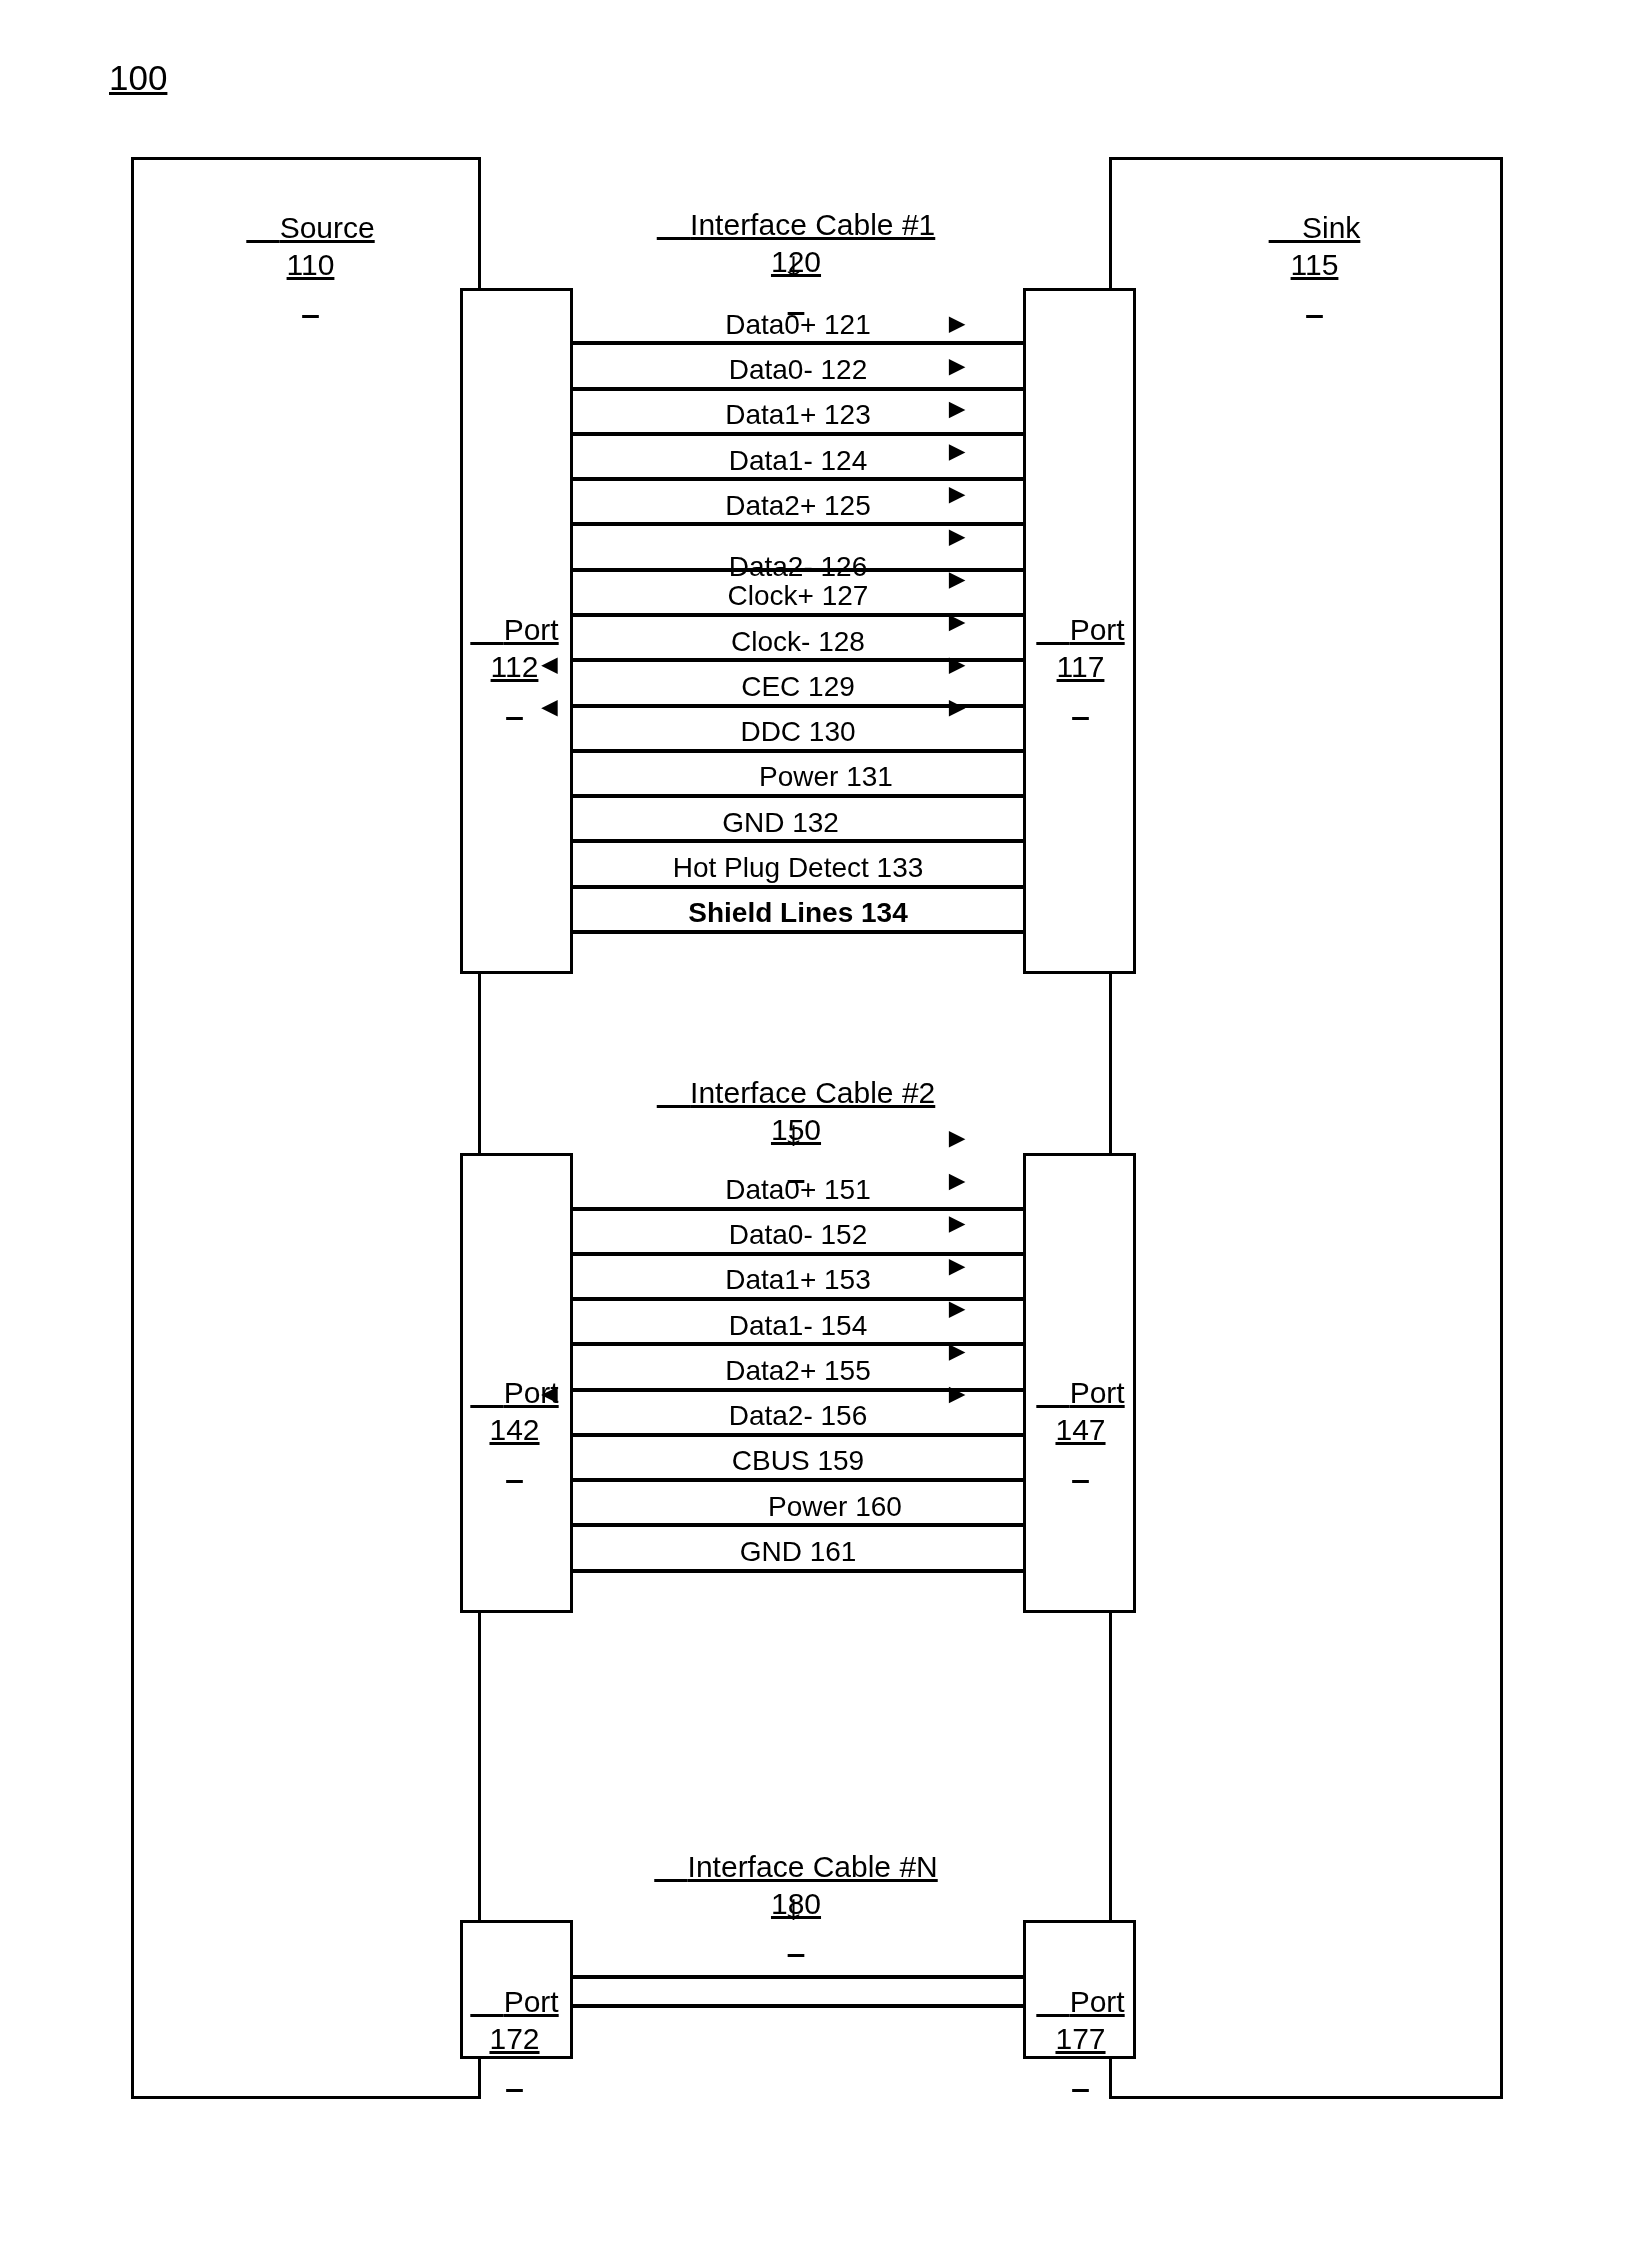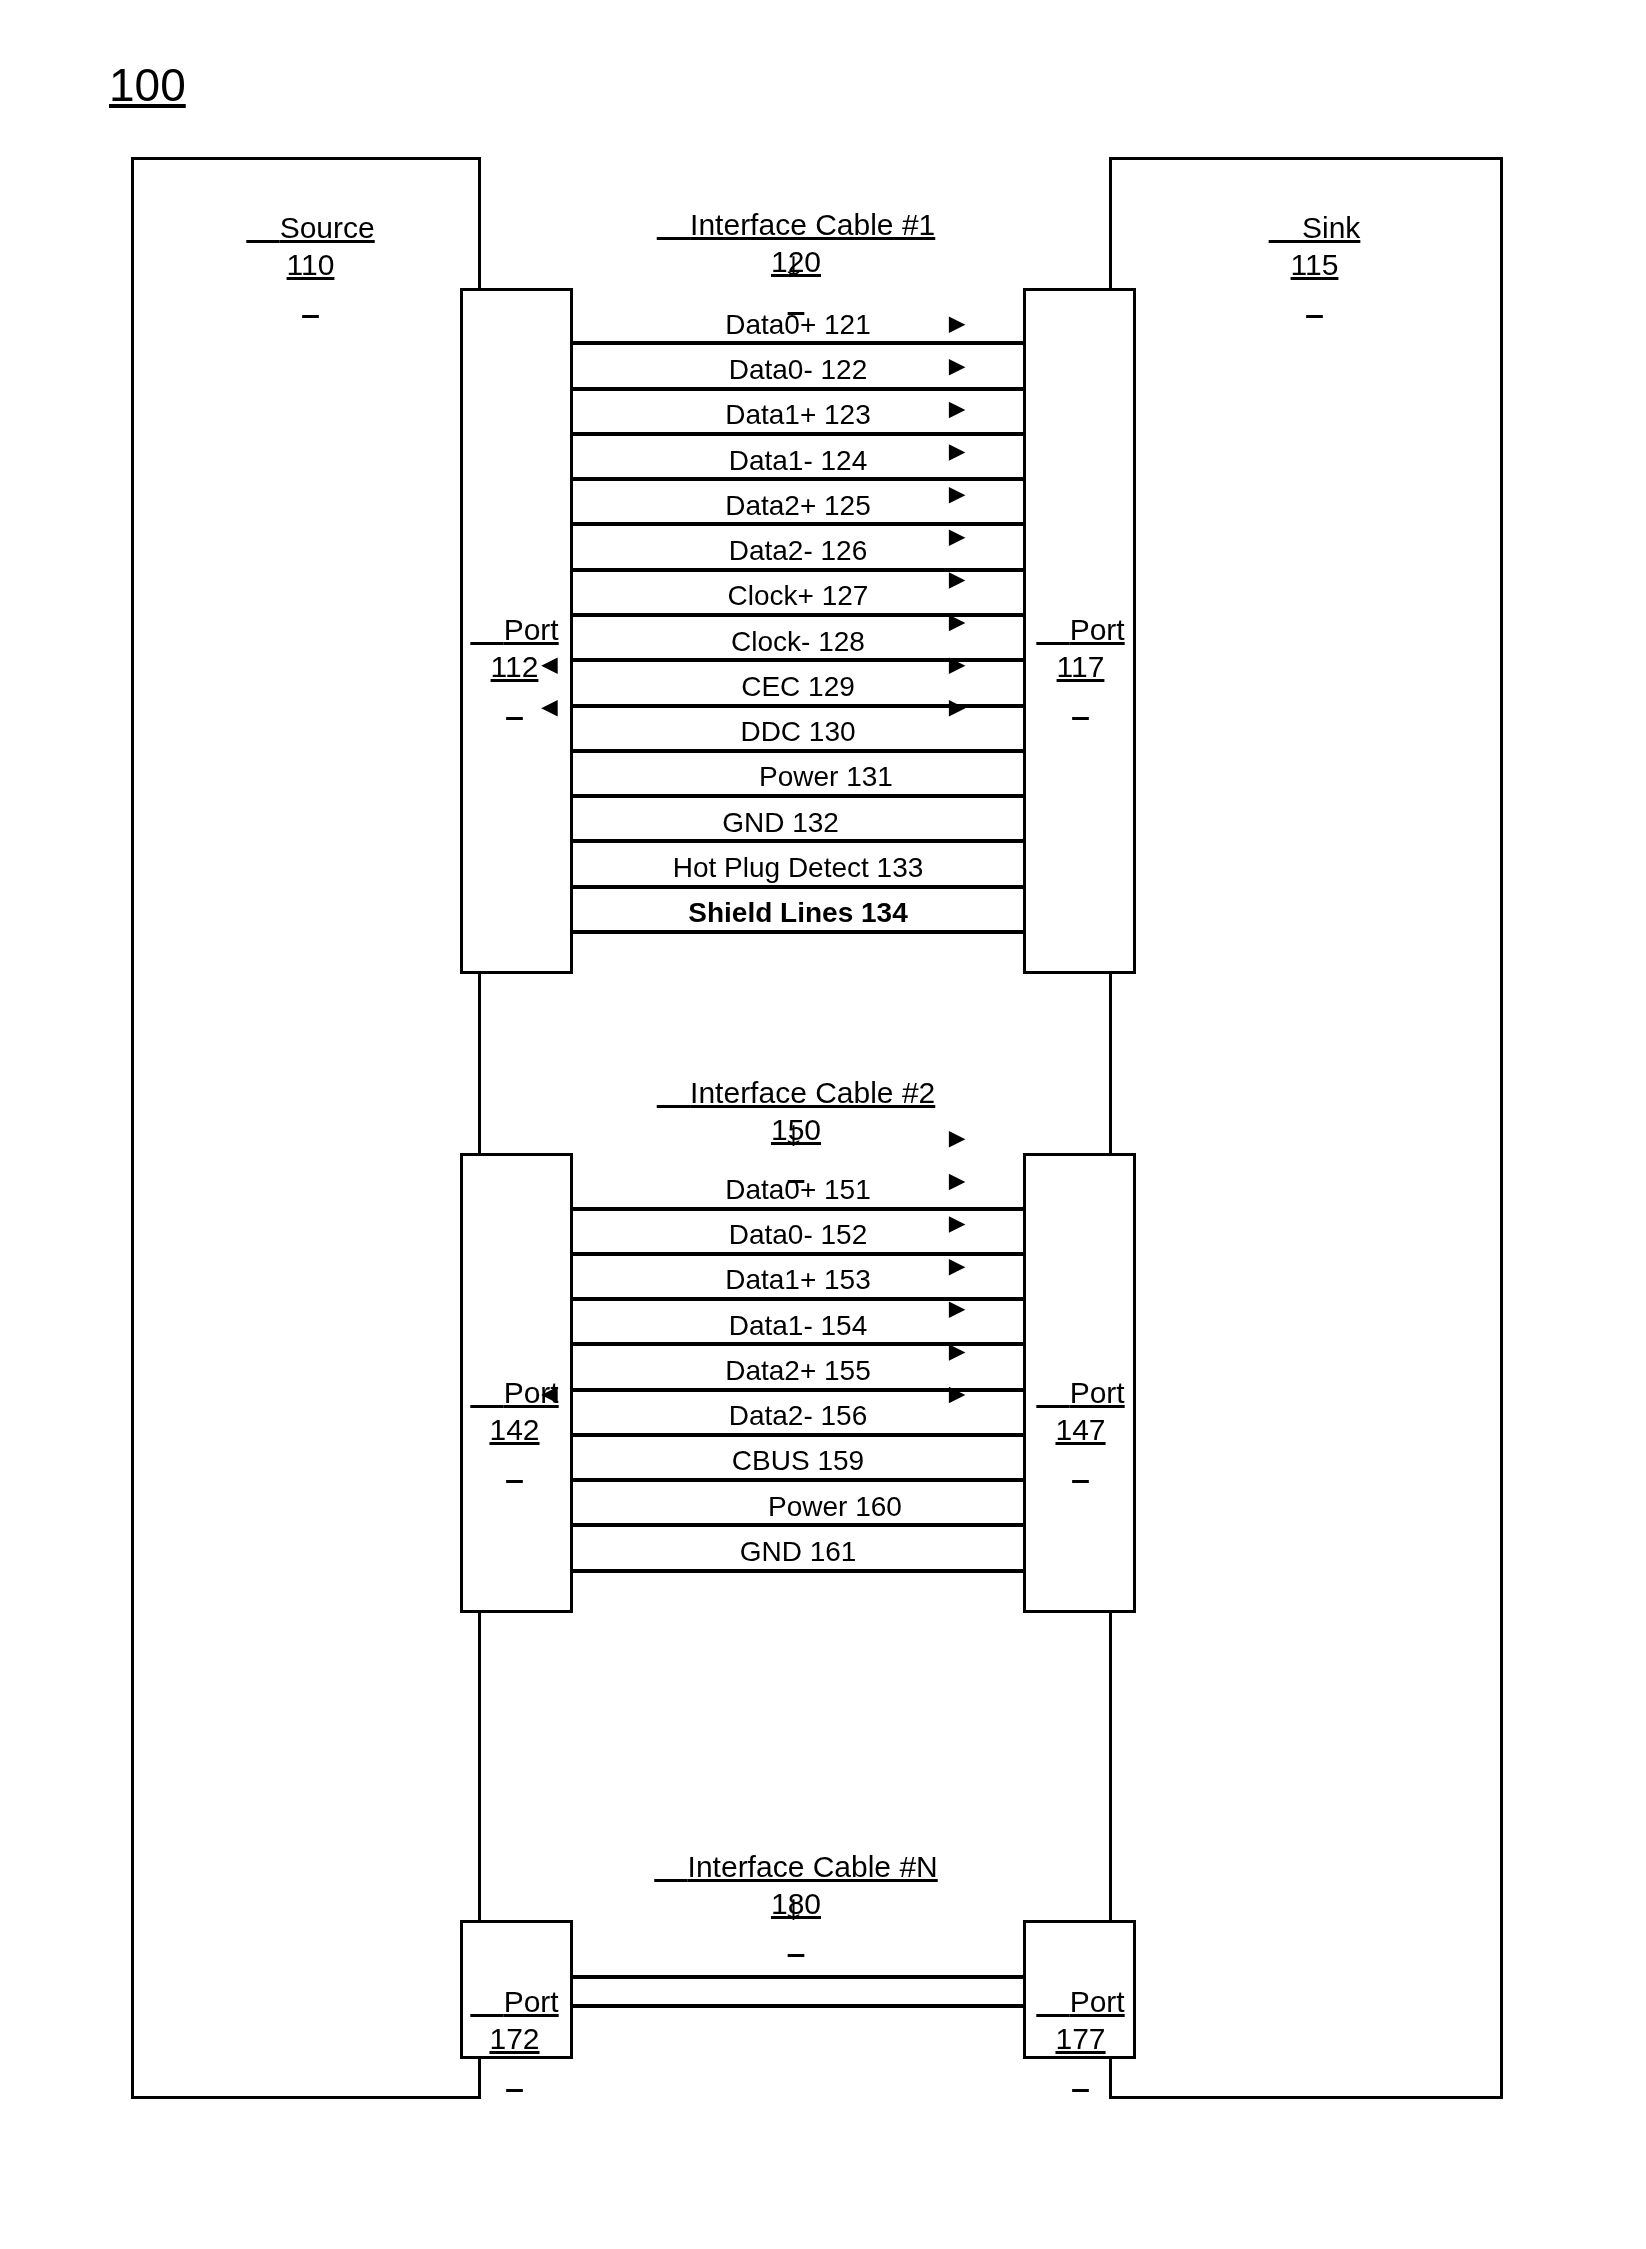--- a/index.html
+++ b/index.html
@@ -11,21 +11,21 @@
   .page {
     position: relative;
     width: 1588px;
     height: 2192px;
     margin: 0 auto;
   }
   .figure-num {
     position: absolute;
     left: 80px;
     top: 29px;
-    font-size: 46px;
+    font-size: 35px;
     text-decoration: underline;
   }
   .box {
     position: absolute;
     border: 3.7px solid #000;
     background: #fff;
     box-sizing: border-box;
   }
   .label {
     position: absolute;
@@ -115,21 +115,21 @@
       <div class="signal-label" style="left:544px; top:418px; width:450px;">Data1- 124</div>
       <div class="signal-line" style="left:544px; top:448px; width:450px;"></div>
       <svg class="arrow" style="left:0;top:0;" width="0.7" height="0.7" viewBox="0 0 1 1">
         <polygon points="1362,616 1338,604 1338,628" fill="#000"></polygon>
       </svg>
       <div class="signal-label" style="left:544px; top:463px; width:450px;">Data2+ 125</div>
       <div class="signal-line" style="left:544px; top:493px; width:450px;"></div>
       <svg class="arrow" style="left:0;top:0;" width="0.7" height="0.7" viewBox="0 0 1 1">
         <polygon points="1362,678 1338,666 1338,690" fill="#000"></polygon>
       </svg>
-      <div class="signal-label" style="left:544px; top:508px; width:450px;">Data2- 126</div>
+      <div class="signal-label" style="left:544px; top:524px; width:450px;">Data2- 126</div>
       <div class="signal-line" style="left:544px; top:539px; width:450px;"></div>
       <svg class="arrow" style="left:0;top:0;" width="0.7" height="0.7" viewBox="0 0 1 1">
         <polygon points="1362,740 1338,728 1338,752" fill="#000"></polygon>
       </svg>
       <div class="signal-label" style="left:544px; top:553px; width:450px;">Clock+ 127</div>
       <div class="signal-line" style="left:544px; top:584px; width:450px;"></div>
       <svg class="arrow" style="left:0;top:0;" width="0.7" height="0.7" viewBox="0 0 1 1">
         <polygon points="1362,802 1338,790 1338,814" fill="#000"></polygon>
       </svg>
       <div class="signal-label" style="left:544px; top:599px; width:450px;">Clock- 128</div>

